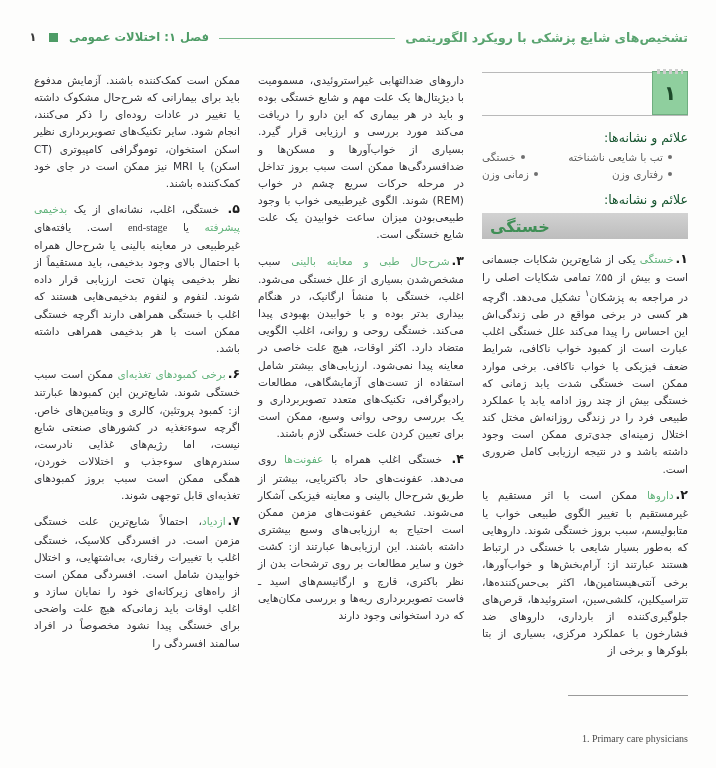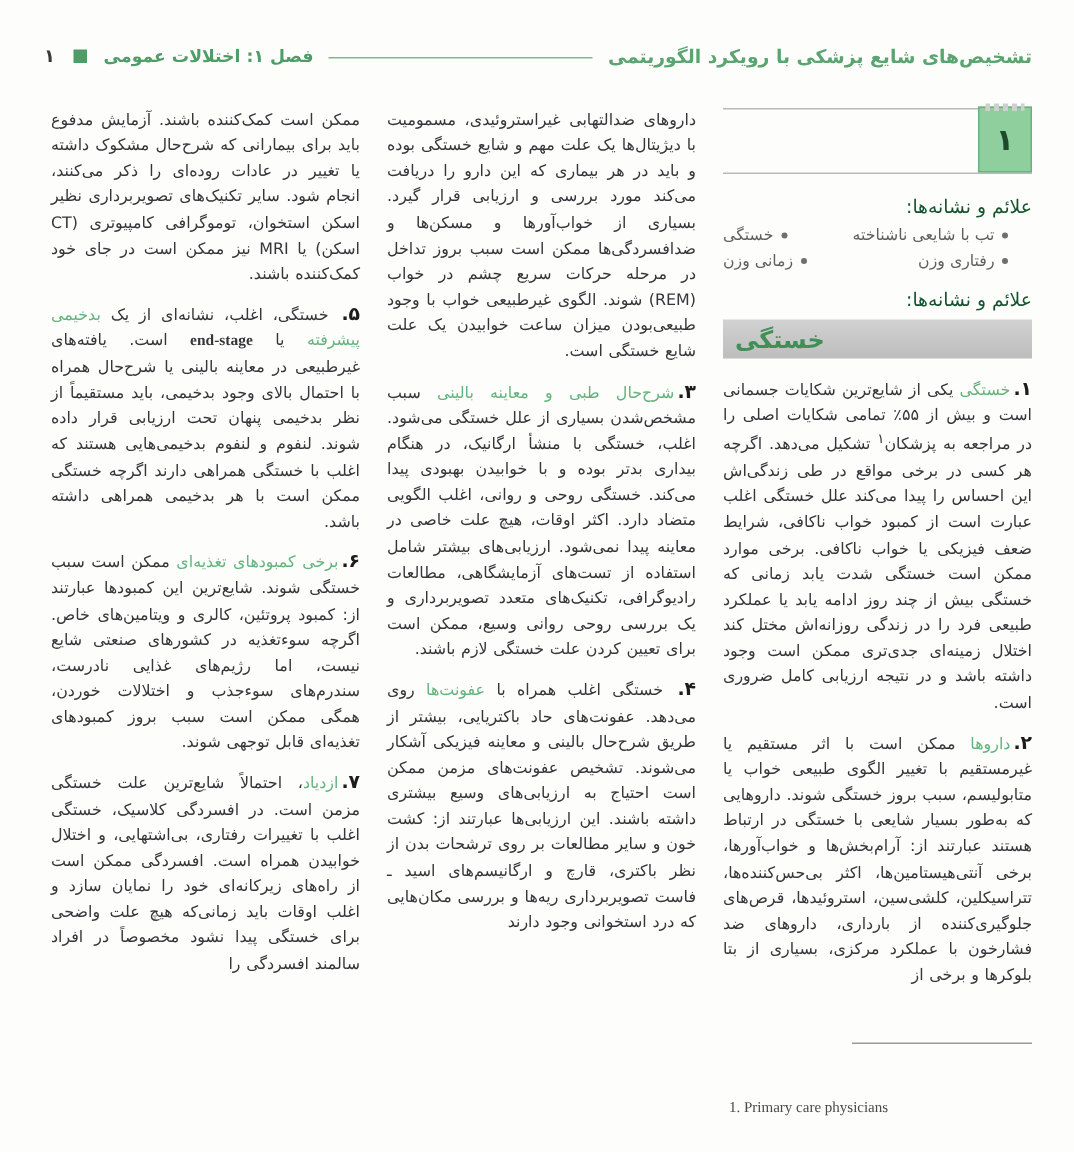--- a/index.html
+++ b/index.html
@@ -222,39 +222,38 @@
   }
   .hl {
     color: #63b37c;
   }
   .latin {
     font-family: "Liberation Serif", "DejaVu Serif", serif;
     direction: ltr;
     unicode-bidi: embed;
     font-size: 10.3px;
     color: #35353a;
-    font-weight: bold;
   }
 
   
   .footnote {
     position: absolute;
     bottom: 6px;
     right: 0;
     left: 0;
   }
   .footnote-rule {
     border-top: 1px solid #9a9a9a;
     width: 120px;
     margin: 0 0 5px auto;
   }
   .footnote-text {
     font-family: "Liberation Serif", "DejaVu Serif", serif;
     direction: ltr;
-    text-align: left;
+    text-align: right;
     font-size: 10px;
     color: #4a4a4a;
     padding-left: 4px;
     margin-top: 37px;
   }
 </style>
 </head>
 <body>
 
 <div class="page">
@@ -341,18 +340,18 @@
 
       <p class="body">
         <span class="num">۵.</span><span> خستگی، اغلب، نشانه‌ای از یک </span><span class="hl">بدخیمی پیشرفته</span><span> یا </span><span class="latin">end-stage</span><span> است. یافته‌های غیرطبیعی در معاینه بالینی یا شرح‌حال همراه با احتمال بالای وجود بدخیمی، باید مستقیماً از نظر بدخیمی پنهان تحت ارزیابی قرار داده شوند. لنفوم و لنفوم بدخیمی‌هایی هستند که اغلب با خستگی همراهی دارند اگرچه خستگی ممکن است با هر بدخیمی همراهی داشته باشد.</span>
       </p>
 
       <p class="body">
         <span class="num">۶.</span><span class="hl">برخی کمبودهای تغذیه‌ای</span><span> ممکن است سبب خستگی شوند. شایع‌ترین این کمبودها عبارتند از: کمبود پروتئین، کالری و ویتامین‌های خاص. اگرچه سوءتغذیه در کشورهای صنعتی شایع نیست، اما رژیم‌های غذایی نادرست، سندرم‌های سوءجذب و اختلالات خوردن، همگی ممکن است سبب بروز کمبودهای تغذیه‌ای قابل توجهی شوند.</span>
       </p>
 
       <p class="body">
-        <span class="num">۷.</span><span class="hl">ازدیاد</span><span>، احتمالاً شایع‌ترین علت خستگی مزمن است. در افسردگی کلاسیک، خستگی اغلب با تغییرات رفتاری، بی‌اشتهایی، و اختلال خوابیدن همراه است. افسردگی ممکن است از راه‌های زیرکانه‌ای خود را نمایان سازد و اغلب اوقات باید زمانی‌که هیچ علت واضحی برای خستگی پیدا نشود مخصوصاً در افراد سالمند افسردگی را</span>
+        <span class="num">۷.</span><span class="hl">ازدیاد</span><span>، احتمالاً شایع‌ترین علت خستگی مزمن است. در افسردگی کلاسیک، خستگی اغلب با تغییرات رفتاری، بی‌اشتهایی، و اختلال خوابیدن شامل است. افسردگی ممکن است از راه‌های زیرکانه‌ای خود را نمایان سازد و اغلب اوقات باید زمانی‌که هیچ علت واضحی برای خستگی پیدا نشود مخصوصاً در افراد سالمند افسردگی را</span>
       </p>
     </div>
 
   </div>
 </div>
 
 </body></html>

